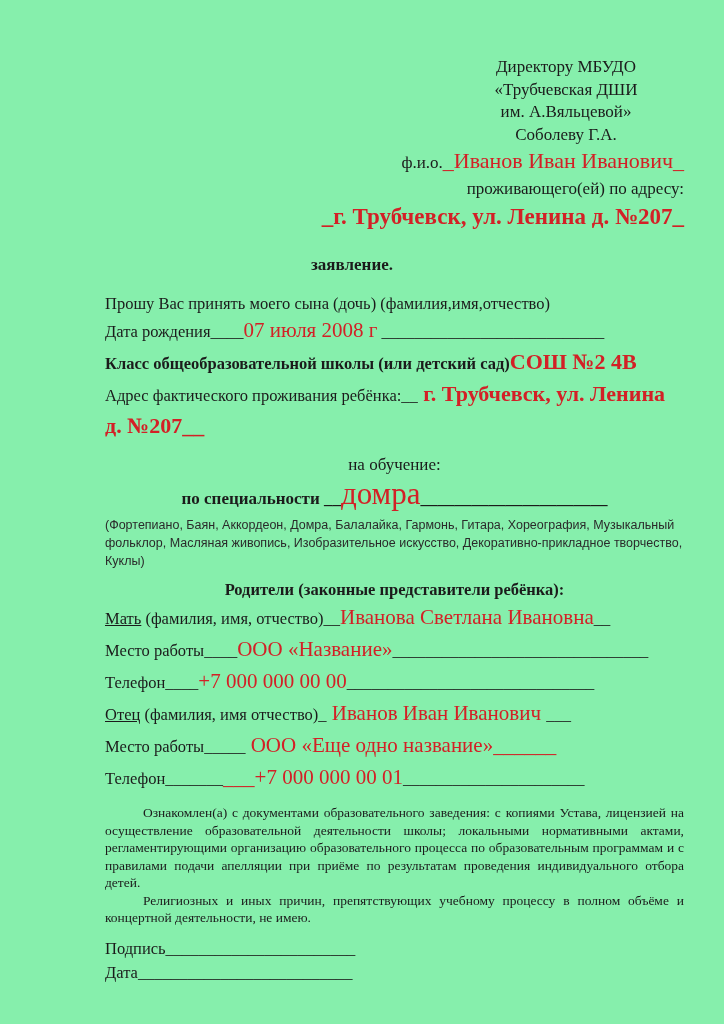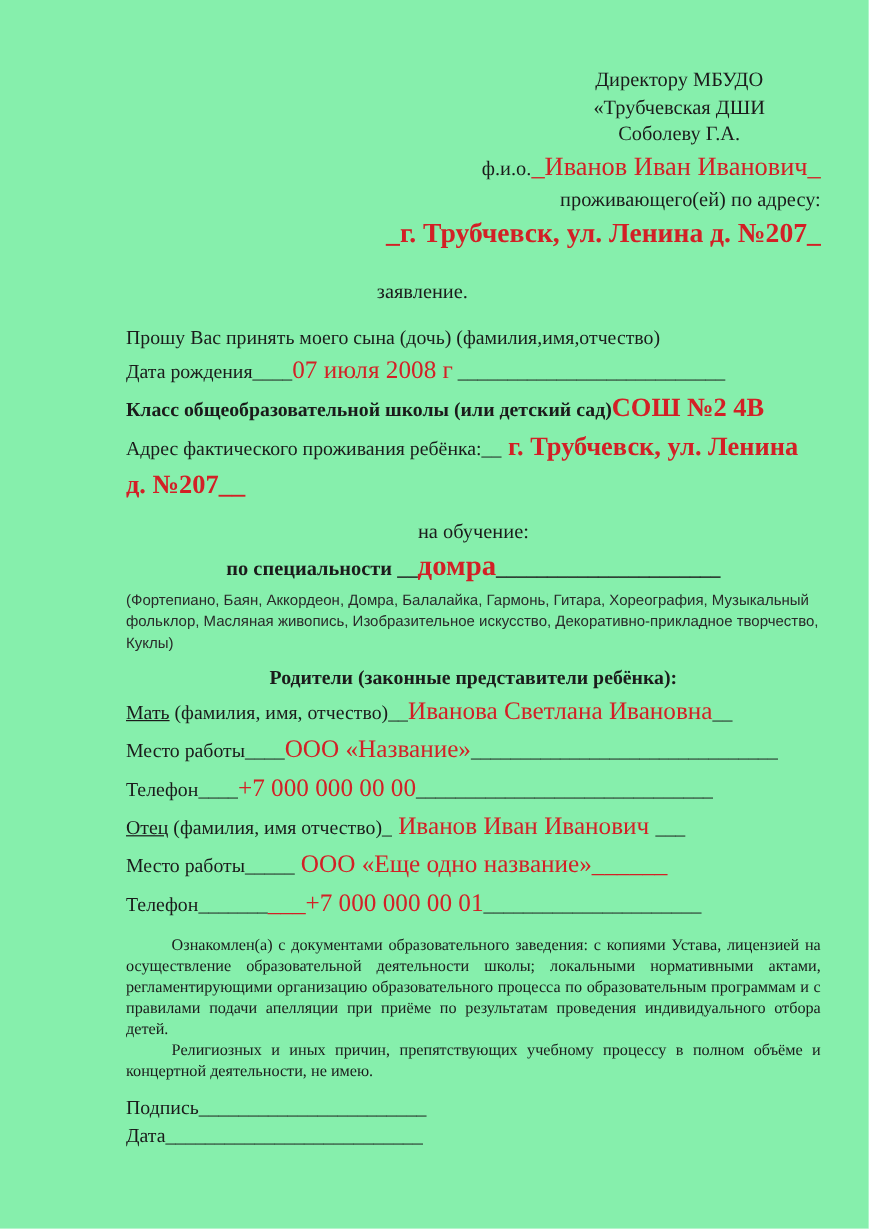--- a/index.html
+++ b/index.html
@@ -37,33 +37,33 @@
 
   .red{color:var(--red);}
   .v-big{font-size:21px;}
   .v-big-b{font-size:22px;font-weight:700;}
   .hdr-name{font-size:22px;}
   .hdr-addr{font-size:23px;font-weight:700;}
 
   .title-line{
     text-align:center;
     margin:18px 85px 0 0;
-    font-weight:400;
+    font-weight:700;
     font-size:17px;
     line-height:24px;
   }
 
   .intro-line{margin-top:16px;line-height:22px;}
   .form-line{line-height:30px;}
   .form-line-tall{line-height:32px;}
   .bold{font-weight:700;}
   .u{text-decoration:underline;}
   .edu-heading{margin-top:10px;font-weight:400;font-size:17px;line-height:24px;text-align:center;}
   .spec-line{line-height:34px;text-align:center;font-weight:700;font-size:17px;}
-  .spec-val{font-size:24px;font-weight:700;text-align:center;}
+  .spec-val{font-size:31px;font-weight:400;text-align:center;}
   .options-note{
     font-family:"Liberation Sans", sans-serif;
     font-size:12.5px;
     line-height:18px;
     white-space:normal;
     color:#2a2a2a;
   }
   .parents-heading{margin-top:8px;font-weight:700;line-height:24px;text-align:center;}
 
   .ack{
@@ -80,20 +80,21 @@
 </style>
 </head>
 <body>
 
 <div class="page">
   <div class="content">
 
     <div class="recipient">
       <div class="line">Директору МБУДО</div>
       <div class="line">«Трубчевская ДШИ</div>
+      <div class="line">им. А.Вяльцевой»</div>
       <div class="line">Соболеву Г.А.</div>
     </div>
 
     <div class="line fio-line">
       <span>ф.и.о.</span><span class="red hdr-name">_Иванов Иван Иванович_</span>
     </div>
 
     <div class="line addr-label-line">проживающего(ей) по адресу:</div>
 
     <div class="line addr-value-line">

